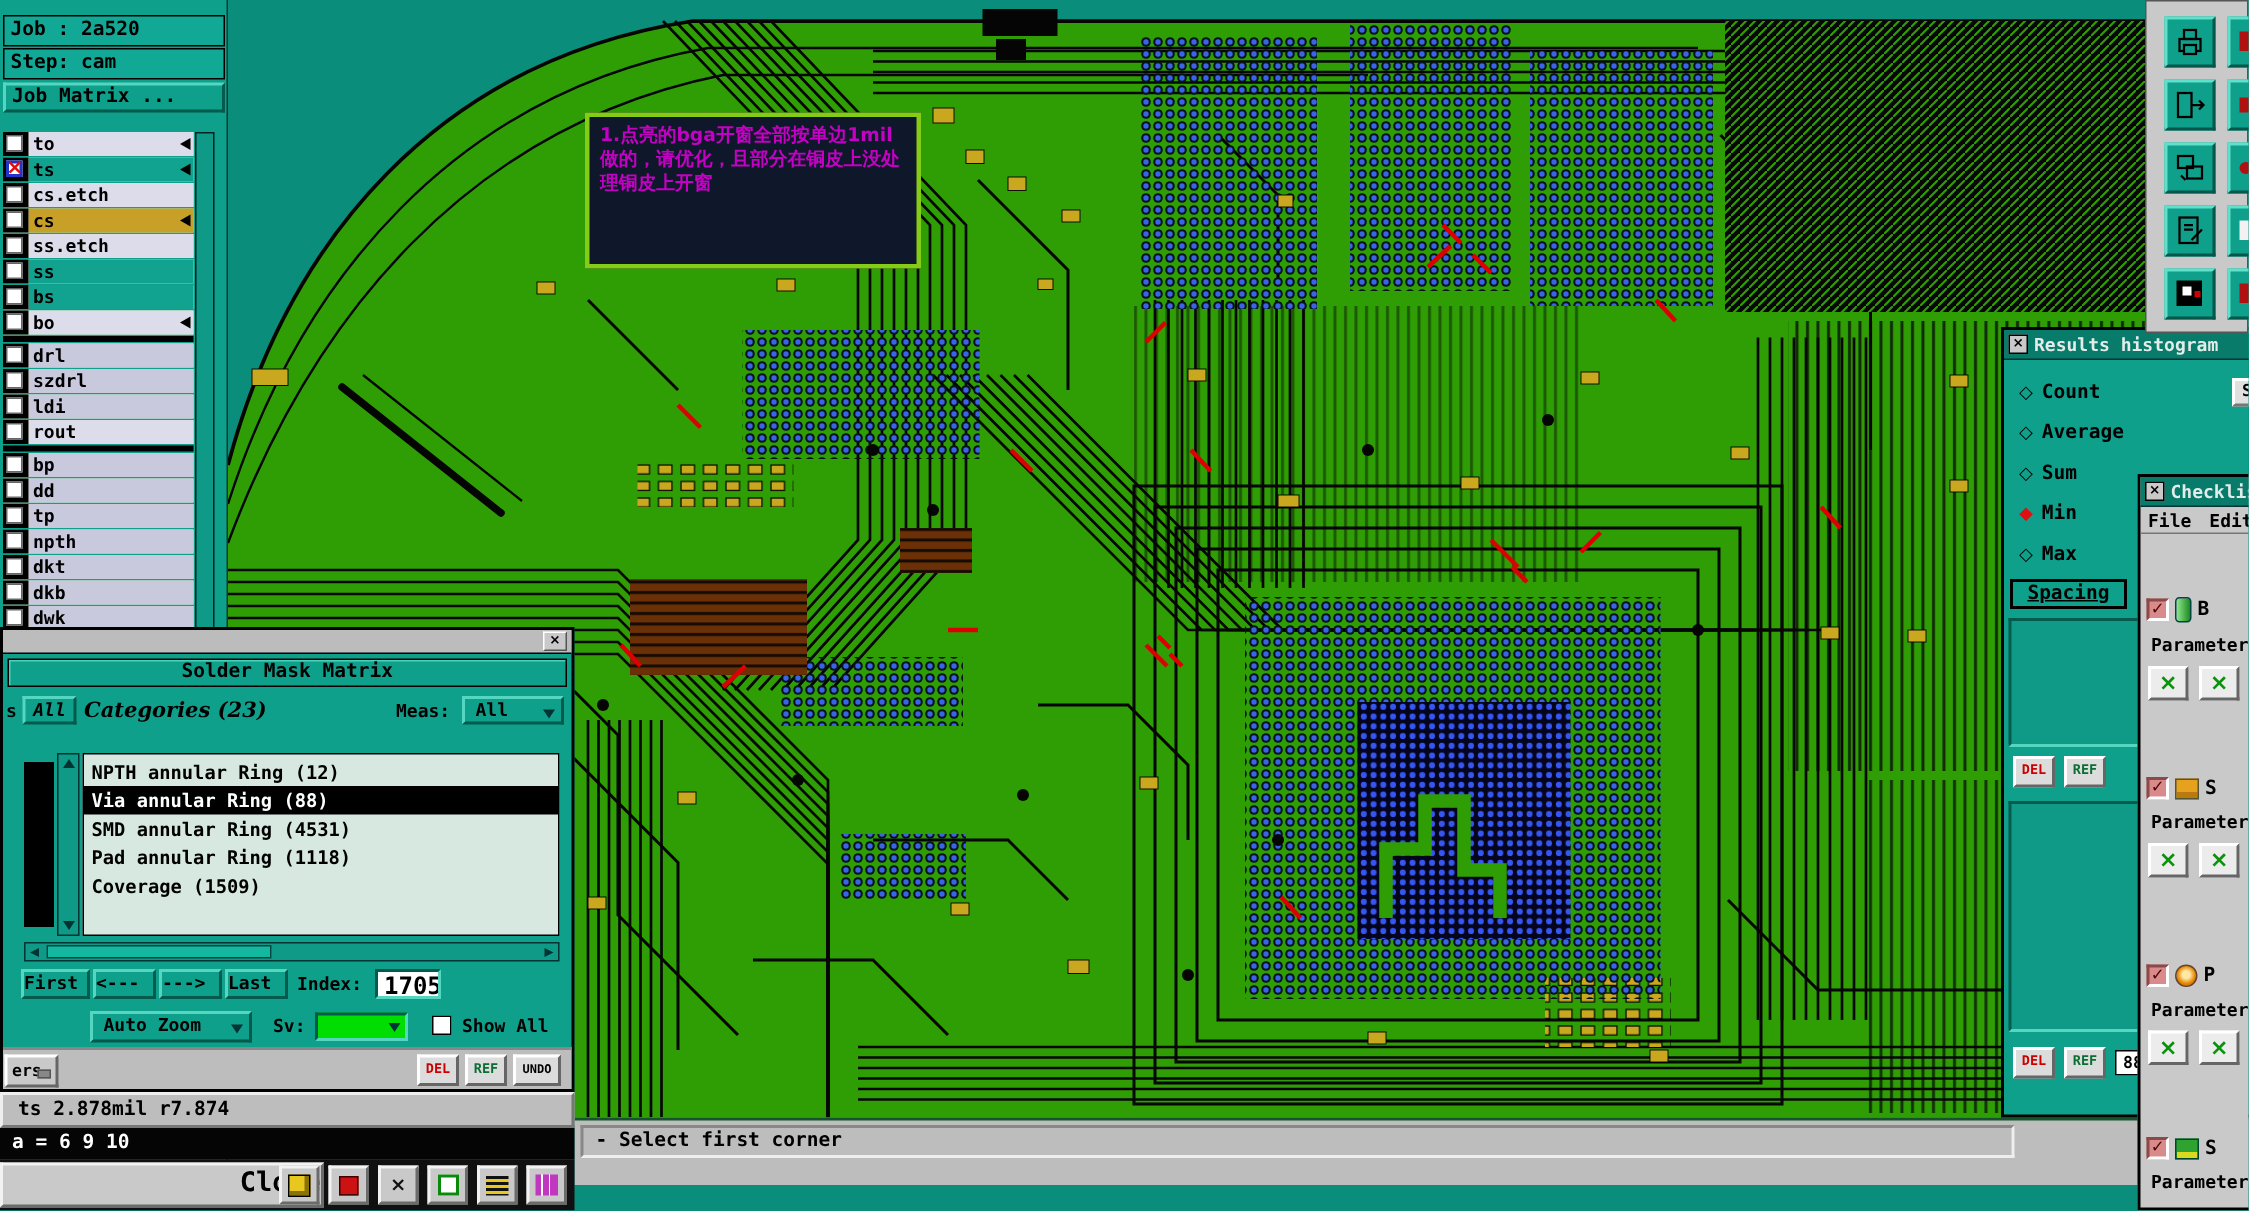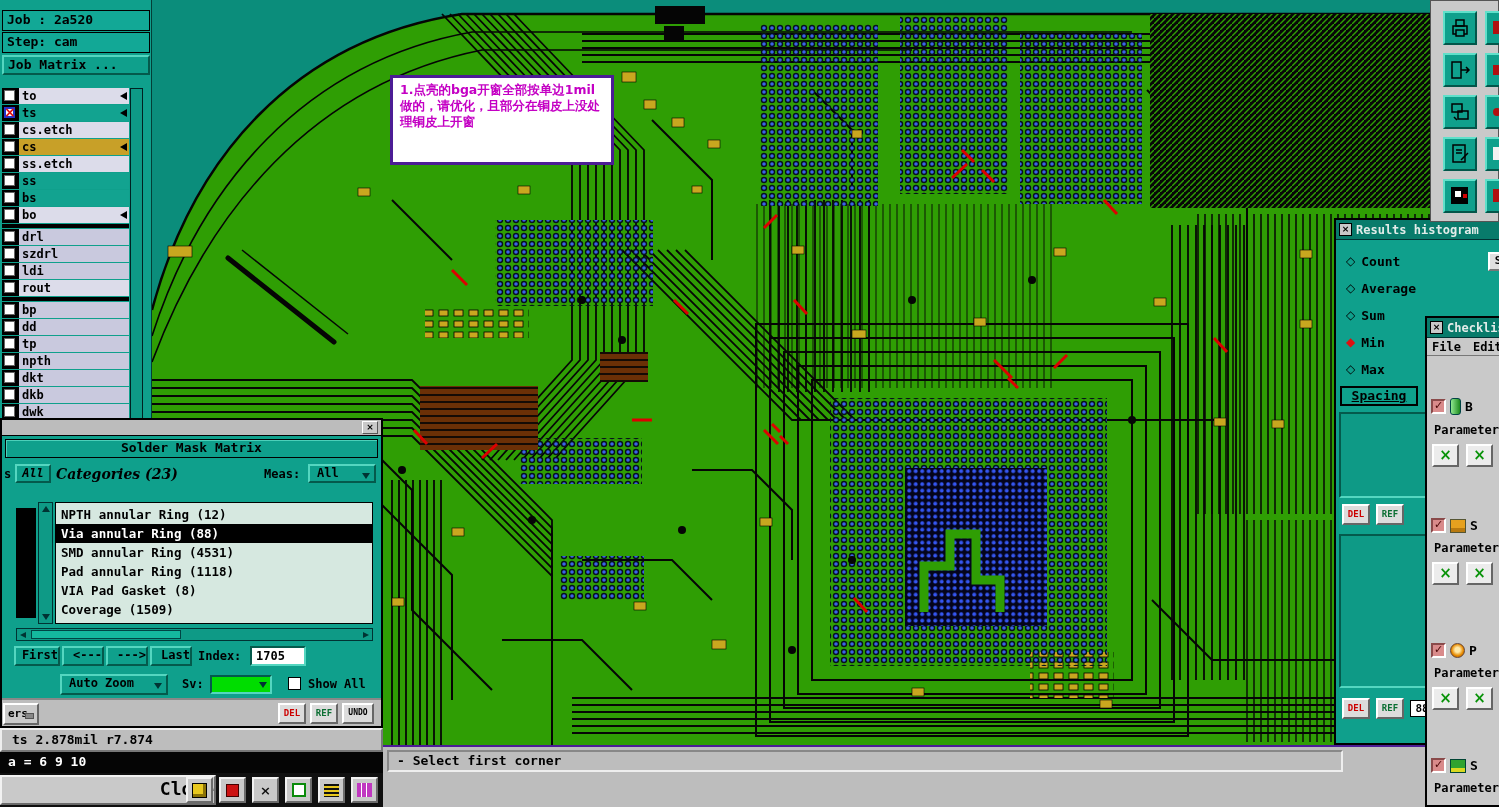--- a/index.html
+++ b/index.html
@@ -27,21 +27,21 @@
   .larrow{width:11px;position:relative}
   .larrow::before{content:"";position:absolute;right:2px;top:4px;border-top:4px solid transparent;border-bottom:4px solid transparent;border-right:7px solid #000}
   .lgap{height:4px;margin-bottom:1px;background:#000}
   .layer-scroll{position:absolute;left:130px;top:88px;width:13px;height:333px;background:#0E9A86;border:1px solid #022}
 
   
   .pcb{left:152px;top:0;width:1278px;height:745px;z-index:0}
   .pcb svg{display:block}
 
   
-  .annotation{left:390px;top:75px;width:224px;height:90px;background:#ffffff;border:3px solid #4c1d95;color:#C400C4;font-family:"DejaVu Sans","Liberation Sans",sans-serif;font-size:12.5px;line-height:16px;font-weight:bold;padding:4px 7px;z-index:5;overflow:hidden}
+  .annotation{left:390px;top:75px;width:224px;height:104px;background:#0f172a;border:3px solid #84cc16;color:#C400C4;font-family:"DejaVu Sans","Liberation Sans",sans-serif;font-size:12.5px;line-height:16px;font-weight:bold;padding:4px 7px;z-index:5;overflow:hidden}
 
   
   .rtb{left:1430px;top:0;width:69px;height:222px;background:#C9C9C9;border:1px solid #555;z-index:4}
   .rtbtn{position:absolute;width:34px;height:34px;background:#0FA08C;border:2px solid;border-color:#5FE0CA #03564A #03564A #5FE0CA;display:flex;align-items:center;justify-content:center}
   .rtbtn.c1{left:12px}.rtbtn.c2{left:54px}
 
   
   .hist{left:1334px;top:218px;width:170px;height:527px;background:#0FA08C;border:2px solid #000;z-index:3}
   .ptitle{height:20px;background:#087B6B;display:flex;align-items:center;gap:4px;padding-left:3px;border-bottom:1px solid #033}
   .xbox{width:13px;height:13px;background:#C9C9C9;border:1px solid #000;font-size:9px;line-height:11px;text-align:center;font-family:"DejaVu Sans",sans-serif;flex:none}
@@ -90,23 +90,23 @@
   .vscroll{position:absolute;left:36px;top:82px;width:15px;height:122px;background:#0E9A86;border:1px solid #033}
   .vscroll::before{content:"";position:absolute;left:3px;top:3px;border-left:4px solid transparent;border-right:4px solid transparent;border-bottom:6px solid #033}
   .vscroll::after{content:"";position:absolute;left:3px;bottom:3px;border-left:4px solid transparent;border-right:4px solid transparent;border-top:6px solid #033}
   .listbox{position:absolute;left:53px;top:82px;width:318px;height:122px;background:#D6E8E0;border:1px solid #000;padding-top:2px}
   .litem{height:19px;line-height:19px;padding-left:5px;font-size:12.5px;white-space:nowrap}
   .litem.sel{background:#000;color:#fff}
   .hscroll{position:absolute;left:14px;top:208px;width:357px;height:13px;background:#0E9A86;border:1px solid #033}
   .hscroll::before{content:"";position:absolute;left:3px;top:3px;border-top:3px solid transparent;border-bottom:3px solid transparent;border-right:6px solid #033}
   .hscroll::after{content:"";position:absolute;right:3px;top:3px;border-top:3px solid transparent;border-bottom:3px solid transparent;border-left:6px solid #033}
   .hthumb{position:absolute;left:14px;top:1px;width:150px;height:9px;background:#14B89E;border:1px solid #044}
-  .tbtn{position:absolute;top:226px;height:20px;font-size:12px;text-align:right;line-height:15px}
+  .tbtn{position:absolute;top:226px;height:20px;font-size:12px;text-align:left;line-height:15px}
   .idxl{position:absolute;left:196px;top:229px;font-size:12px}
-  .idxv{position:absolute;left:248px;top:226px;width:56px;height:20px;background:#fff;border:2px solid;border-color:#045A4C #54D6C0 #54D6C0 #045A4C;font-size:12px;font-weight:bold;font-family:inherit;padding-left:4px}
+  .idxv{position:absolute;left:248px;top:226px;width:44px;height:20px;background:#fff;border:2px solid;border-color:#045A4C #54D6C0 #54D6C0 #045A4C;font-size:16px;font-weight:bold;font-family:inherit;padding-left:4px}
   .azoom{left:58px;top:254px;width:108px;height:21px}
   .svl{position:absolute;left:180px;top:257px;font-size:12px}
   .svsw{position:absolute;left:208px;top:255px;width:62px;height:19px;background:#00DD00;border:2px solid;border-color:#045A4C #54D6C0 #54D6C0 #045A4C}
   .svsw::after{content:"";position:absolute;right:3px;top:5px;border-left:4px solid transparent;border-right:4px solid transparent;border-top:6px solid #033}
   .sacheck{position:absolute;left:286px;top:257px;width:13px;height:13px;background:#fff;border:1px solid #000}
   .sal{position:absolute;left:306px;top:257px;font-size:12px}
   .smc-bottom{position:absolute;left:0;top:278px;width:379px;height:28px;background:#BDBDBD;border-top:2px solid #888}
   .ers{position:absolute;left:1px;top:3px;width:36px;height:22px;background:#C9C9C9;border:2px solid;border-color:#fff #666 #666 #fff;font-size:11px;line-height:17px;padding-left:3px}
   .ers::after{content:"";position:absolute;right:3px;top:8px;width:7px;height:4px;background:#888;border:1px solid #555}
   .smcmini{position:absolute;top:3px}
@@ -118,21 +118,21 @@
   .closebtn{position:absolute;left:0;top:2px;width:216px;height:30px;font-size:18px;line-height:24px;padding-left:12px;text-align:right}
   .bico{position:absolute;top:4px;width:27px;height:26px;display:flex;align-items:center;justify-content:center}
   .ic-film{width:15px;height:15px;background:#E8C81E;border:1px solid #000;box-shadow:inset -3px -3px 0 #8A7206}
   .ic-rec{width:13px;height:13px;background:#CC1212;border:1px solid #400}
   .ic-x{color:#111;font-size:13px;font-family:"DejaVu Sans",sans-serif}
   .ic-grid{width:14px;height:14px;border:2px solid #0A8A0A;background:#fff}
   .ic-lines{width:15px;height:13px;background:repeating-linear-gradient(#111 0 2px,#E8C81E 2px 4px)}
   .ic-bars{width:15px;height:14px;background:linear-gradient(90deg,#C037C0 0 4px,#fff 4px 5px,#C037C0 5px 9px,#fff 9px 10px,#C037C0 10px 14px)}
 
   
-  .bbar{left:383px;top:745px;width:1116px;height:62px;background:#BDBDBD;border-top:2px solid #4c1d95;z-index:2}
+  .bbar{left:383px;top:745px;width:1116px;height:45px;background:#BDBDBD;border-top:2px solid #14532d;z-index:2}
   .prompt{position:absolute;left:4px;top:3px;width:956px;height:22px;border:2px solid;border-color:#888 #EEE #EEE #888;font-size:13px;line-height:17px;padding-left:8px}
   .coords{position:absolute;left:4px;top:29px;width:956px;height:26px;border:2px solid;border-color:#888 #EEE #EEE #888;font-size:13px;line-height:21px;text-align:center}
 </style>
 </head>
 <body>
 
 <div class="abs pcb">
 <svg width="1278" height="745" viewBox="0 0 1278 745" xmlns="http://www.w3.org/2000/svg">
   <defs>
     <pattern id="pv" width="7" height="7" patternUnits="userSpaceOnUse">
@@ -693,21 +693,20 @@
   <span class="measl">Meas:</span>
   <div class="dd measdd tealraised">All</div>
 
   <div class="gutter"></div>
   <div class="vscroll"></div>
   <div class="listbox">
     <div class="litem">NPTH annular Ring (12)</div>
     <div class="litem sel">Via annular Ring (88)</div>
     <div class="litem">SMD annular Ring (4531)</div>
     <div class="litem">Pad annular Ring (1118)</div>
-    <div class="litem">VIA Pad Gasket (8)</div>
     <div class="litem">Coverage (1509)</div>
   </div>
   <div class="hscroll">
       <div class="hthumb"></div>
     </div>
 
   <div class="tbtn tealraised" style="left:12px;width:46px">First</div>
   <div class="tbtn tealraised" style="left:60px;width:42px">&lt;---</div>
   <div class="tbtn tealraised" style="left:104px;width:42px">---&gt;</div>
   <div class="tbtn tealraised" style="left:148px;width:42px">Last</div>

